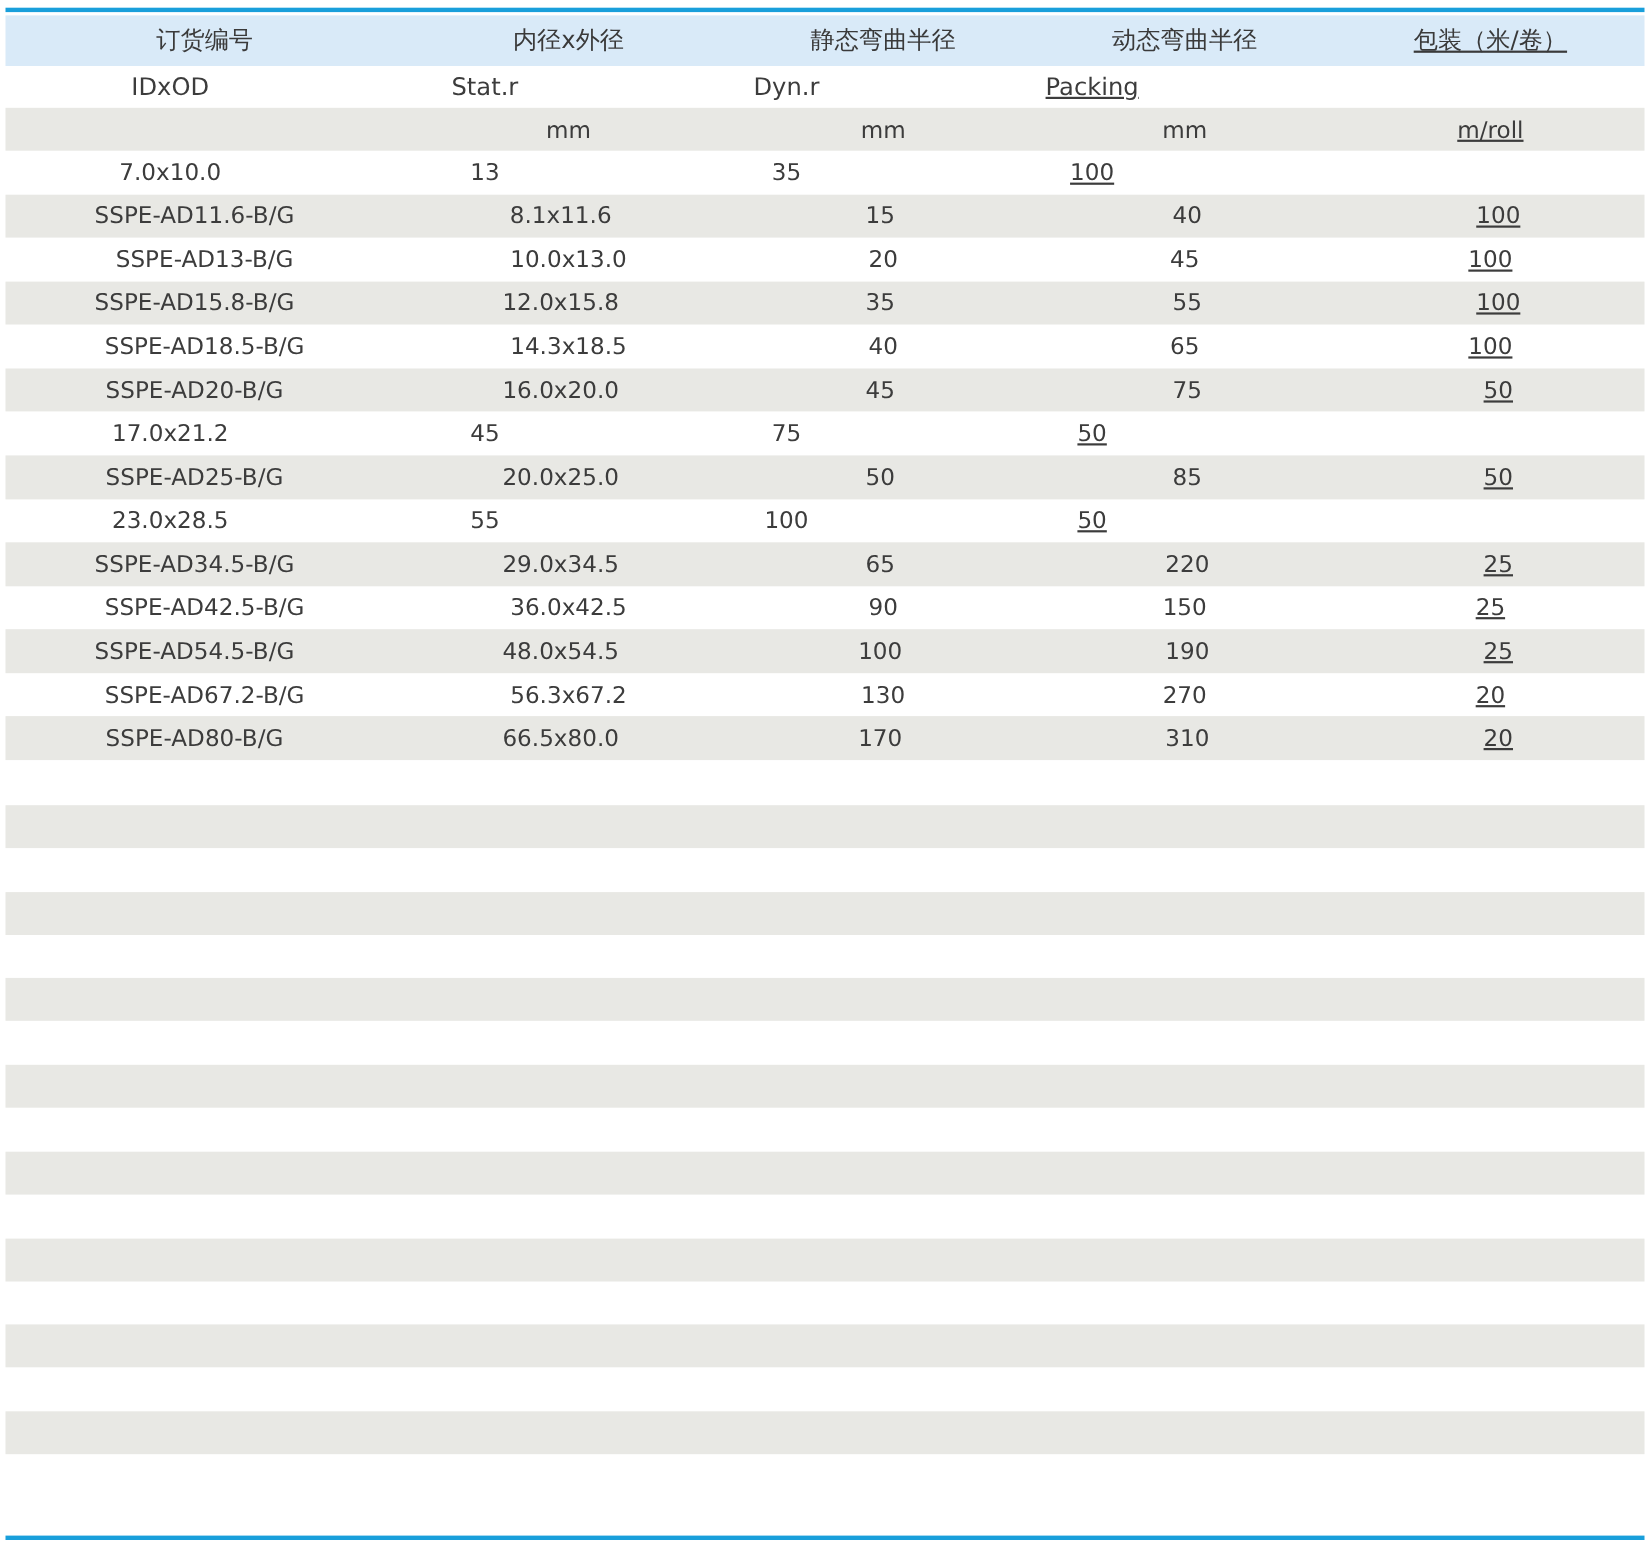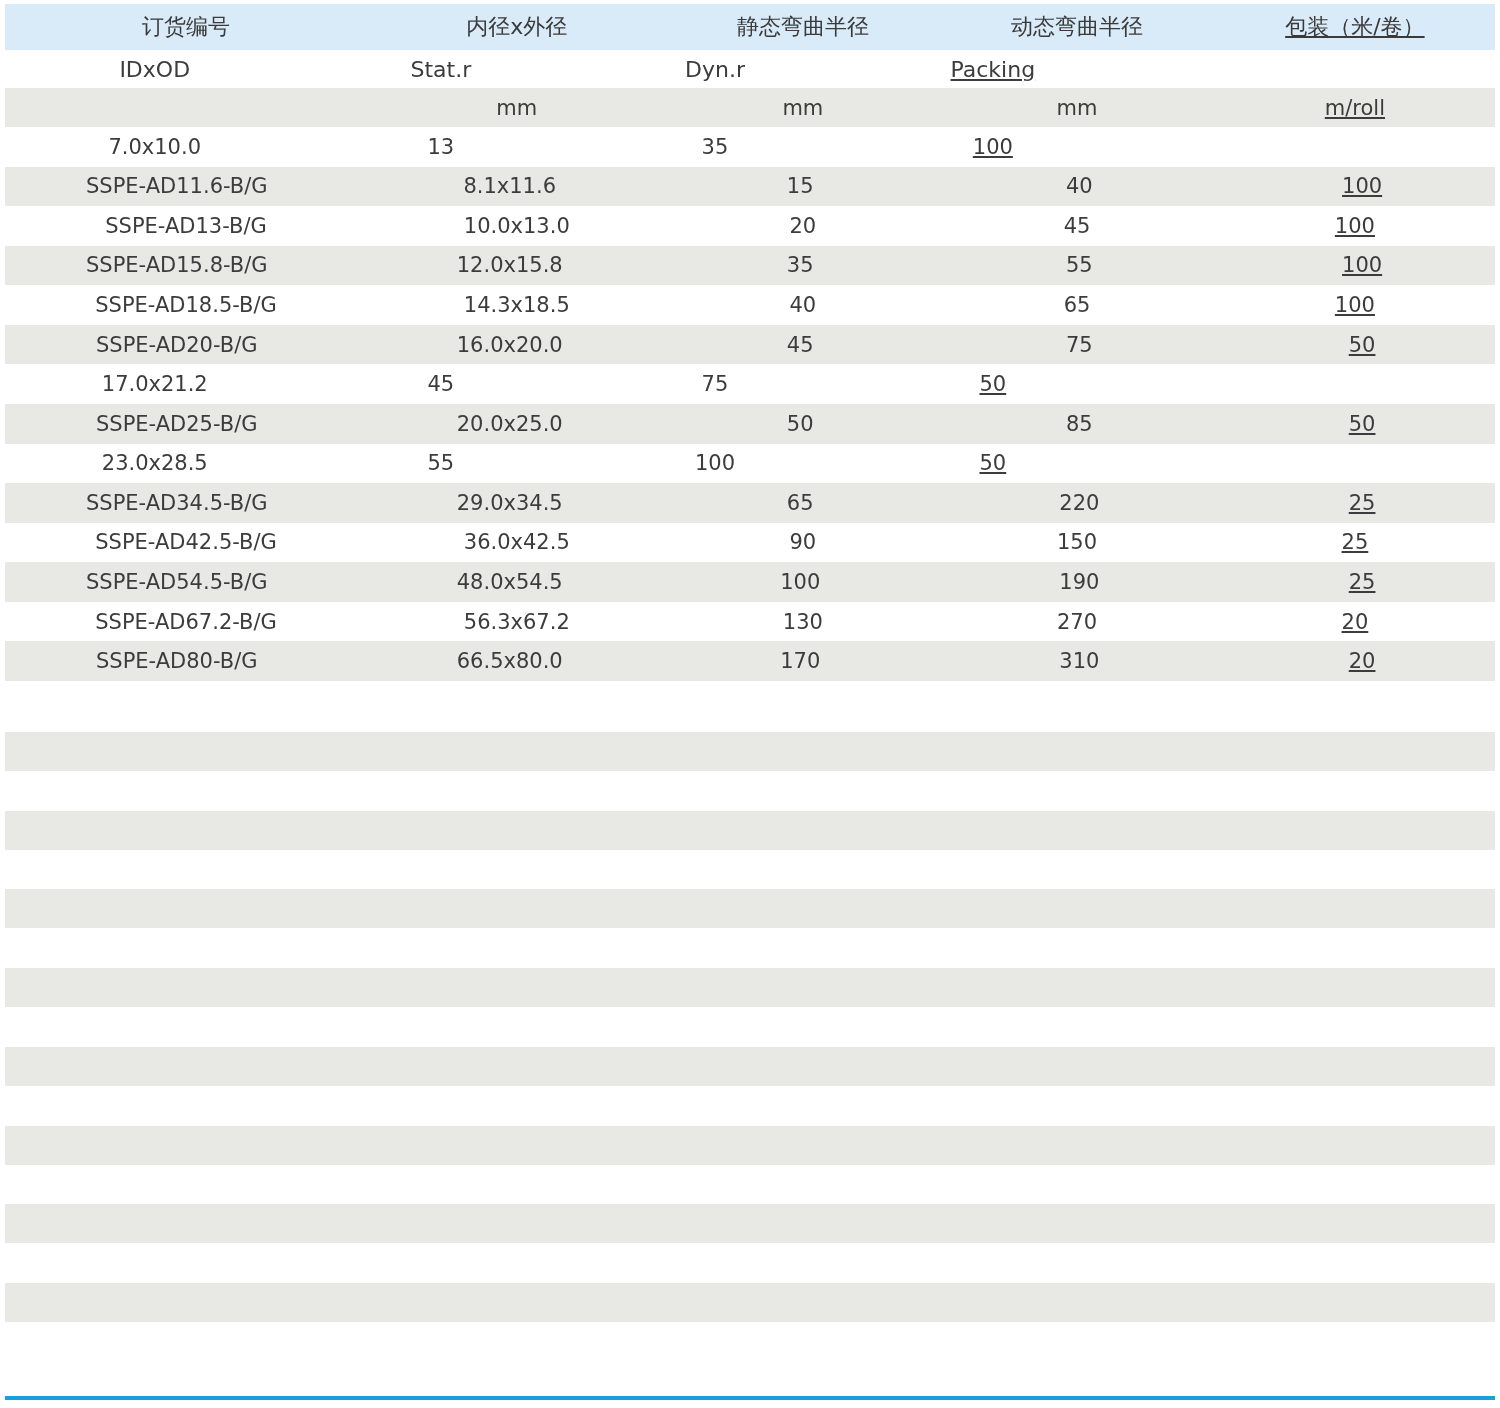--- a/index.html
+++ b/index.html
@@ -17,21 +17,21 @@
     left: 5px;
     right: 5px;
     height: 4px;
     background: var(--accent, #199fdb);
   }
   .accent-line.top { top: 7px; }
   .accent-line.bottom { bottom: 8px; }
 
   .spec-table {
     position: absolute;
-    top: 4px;
+    top: 14px;
     left: 5px;
     right: 5px;
   }
   .row { display: flex; align-items: center; }
   .cell {
     text-align: center;
     overflow: hidden;
     white-space: nowrap;
   }
   .c0 { width: 24.3%; }

